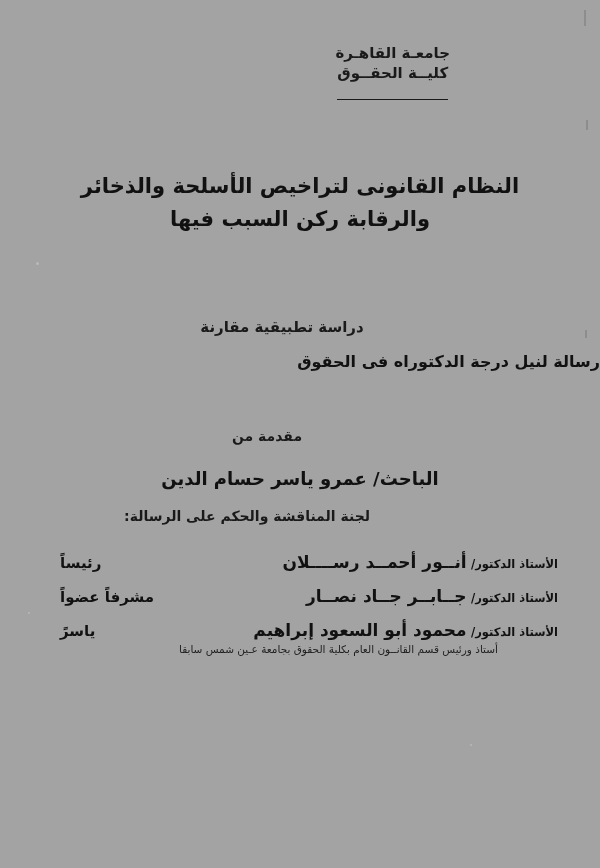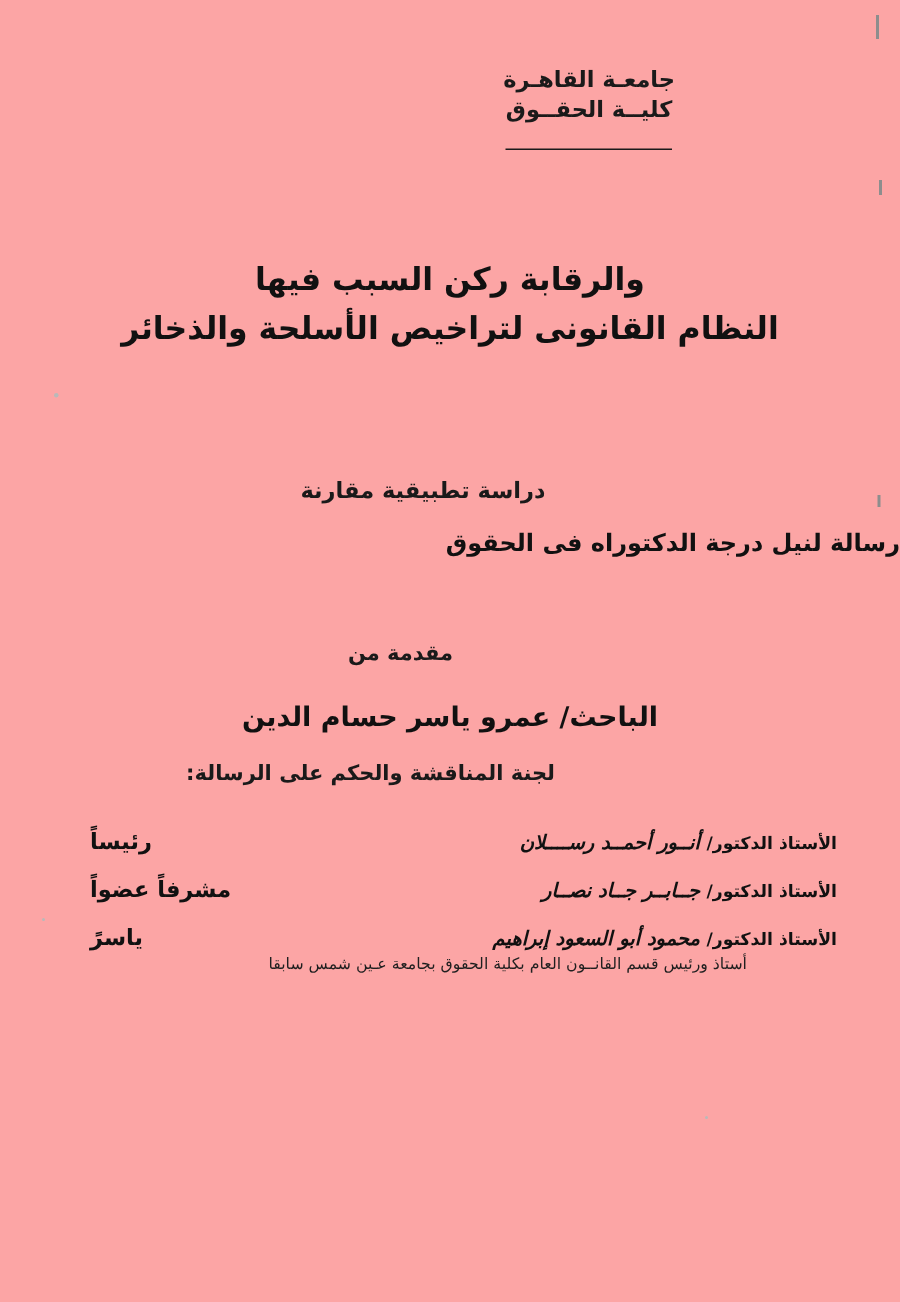--- a/index.html
+++ b/index.html
@@ -12,21 +12,21 @@
     background: #ffffff;
     font-family: "DejaVu Sans", "Liberation Sans", sans-serif;
     color: #000000;
     position: relative;
     overflow: hidden;
   }
   .page {
     position: relative;
     width: 600px;
     height: 868px;
-    background: #fca5a5;
+    background: #a3a3a3;
     box-sizing: border-box;
   }
   
   .speck {
     position: absolute;
     background: #b9b9b9;
     border-radius: 50%;
   }
   .edge-mark {
     position: absolute;
@@ -154,24 +154,23 @@
   .member-name {
     font-size: 13.5px;
     color: #111111;
     white-space: nowrap;
   }
   .member-name .prefix {
     font-size: 11.5px;
     font-weight: bold;
   }
   .member-name .pname {
-    font-size: 13px;
+    font-size: 17px;
     font-weight: bold;
     letter-spacing: 1px;
-    font-style: italic;
   }
   .member-role {
     font-size: 15px;
     font-weight: bold;
     color: #111111;
     white-space: nowrap;
     padding-left: 18px;
   }
   .member-affil {
     font-size: 10.5px;
@@ -211,22 +210,22 @@
   <div class="speck" style="top:262px; left:36px; width:3px; height:3px;"></div>
   <div class="speck" style="top:612px; left:28px; width:2px; height:2px;"></div>
   <div class="speck" style="top:744px; left:470px; width:2px; height:2px;"></div>
 
   <div class="university">
     <div class="line1">جامعـة القاهـرة</div>
     <div class="line2">كليــة الحقــوق</div>
   </div>
 
   <div class="title-block">
+    <div class="title-line">النظام القانونى لتراخيص الأسلحة والذخائر</div>
     <div class="title-line">والرقابة ركن السبب فيها</div>
-    <div class="title-line">النظام القانونى لتراخيص الأسلحة والذخائر</div>
   </div>
 
   <div class="subtitle">دراسة تطبيقية مقارنة</div>
 
   <div class="degree">رسالة لنيل درجة الدكتوراه فى الحقوق</div>
 
   <div class="presented-by">مقدمة من</div>
   <div class="researcher">الباحث/ عمرو ياسر حسام الدين</div>
 
   <div class="committee-heading">لجنة المناقشة والحكم على الرسالة:</div>

